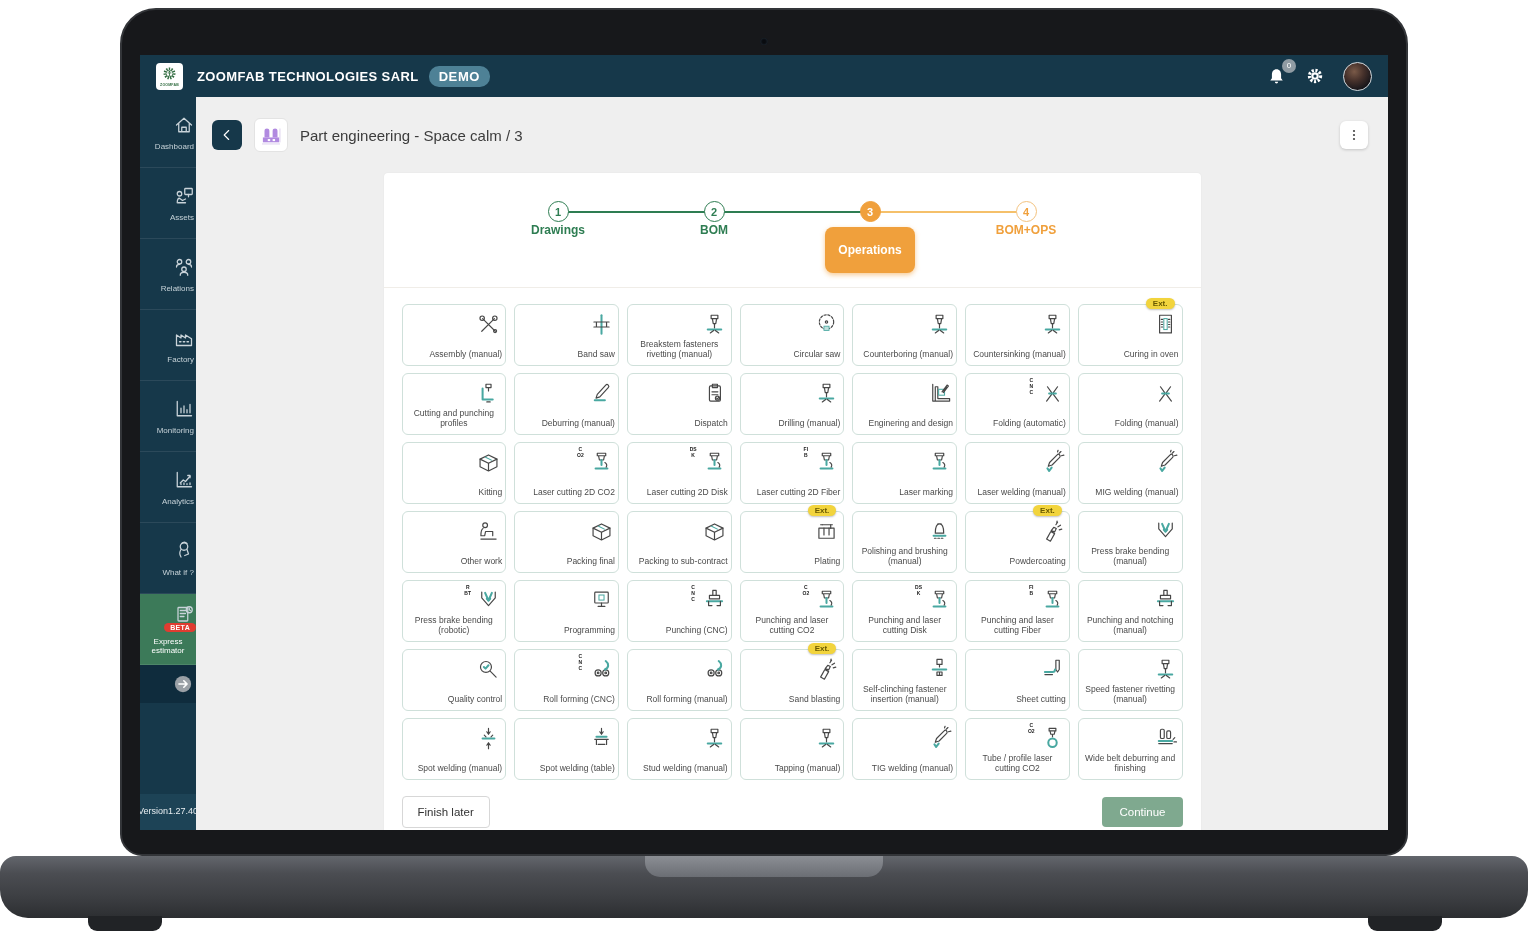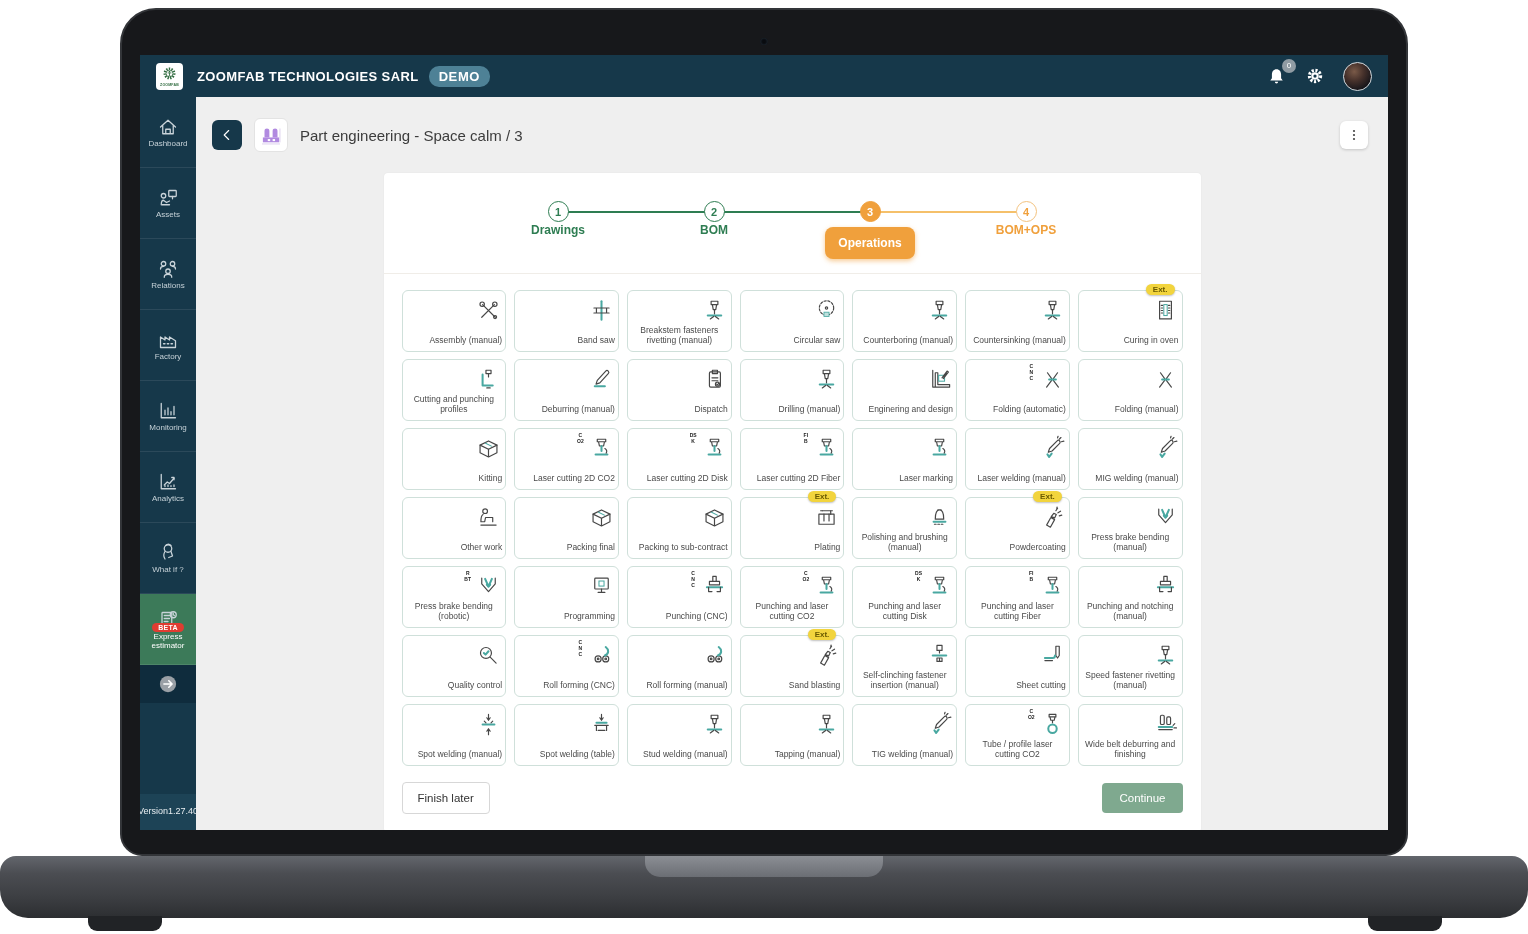--- a/index.html
+++ b/index.html
@@ -22,21 +22,21 @@
   .demo-pill{background:var(--demo-badge,#4e8196);color:#fff;font-size:13px;font-weight:bold;letter-spacing:.6px;padding:3px 10px;border-radius:10px;}
   .topbar-right{margin-left:auto;display:flex;align-items:center;gap:18px;}
   .bell-wrap{position:relative;cursor:pointer;}
   .notif-badge{position:absolute;top:-7px;right:-9px;min-width:14px;height:14px;background:#909ca4;border-radius:50%;color:#fff;font-size:8px;display:flex;align-items:center;justify-content:center;}
   .gear-wrap{cursor:pointer;}
   .avatar{width:27px;height:27px;border-radius:50%;border:1px solid #d5dbdf;background:radial-gradient(circle at 38% 32%,#7a5a48 0%,#46312b 38%,#17151a 75%);cursor:pointer;}
   
   .body-row{flex:1;display:flex;min-height:0;}
   
   .sidebar{flex:0 0 56px;width:56px;background:var(--topbar-bg,#16384a);display:flex;flex-direction:column;}
-  .side-item{position:relative;height:70px;flex:0 0 70px;border-bottom:1px solid rgba(255,255,255,.09);display:flex;flex-direction:column;align-items:center;justify-content:center;cursor:pointer;text-align:center;}
+  .side-item{position:relative;height:70px;flex:0 0 70px;border-bottom:1px solid rgba(255,255,255,.09);display:flex;flex-direction:column;align-items:flex-end;justify-content:center;gap:5px;cursor:pointer;text-align:center;}
   .side-item .lbl{font-size:8px;color:#c6d2d8;line-height:1.15;padding:0 2px;}
   .side-item.express{background:var(--express-green,#3c7a59);}
   .side-item.express .lbl{color:#fff;}
   .beta-pill{margin-top:-9px;z-index:1;background:var(--beta-red,#e03c31);color:#fff;font-size:7px;font-weight:bold;padding:1px 6px;border-radius:7px;letter-spacing:.3px;}
   .side-item.collapse{height:38px;flex:0 0 38px;background:#0f2c3d;border-bottom:none;}
   .side-spacer{flex:1;}
   .version{flex:0 0 36px;background:#1d4356;display:flex;flex-direction:row;align-items:center;justify-content:center;font-size:9px;color:#e8eef1;line-height:1.3;}
   
   .main{flex:1;display:flex;flex-direction:column;background:var(--main-bg,#efefef);overflow:hidden;}
   .page-head{flex:0 0 60px;display:flex;align-items:center;gap:12px;padding:8px 20px 0 16px;}
@@ -52,21 +52,21 @@
   .step .conn{position:absolute;top:10px;left:-50%;width:100%;height:2px;z-index:0;}
   .step .conn.green{background:var(--accent-green,#2e7d52);}
   .step .conn.orange{background:#f5c06a;}
   .circ{width:21px;height:21px;border-radius:50%;display:flex;align-items:center;justify-content:center;font-size:11px;font-weight:bold;background:#fff;border:1px solid #ccc;z-index:1;box-sizing:border-box;}
   .step.complete .circ{border-color:var(--accent-green,#2e7d52);color:var(--accent-green,#2e7d52);}
   .step.active .circ{background:var(--accent-orange,#f0a03c);border-color:var(--accent-orange,#f0a03c);color:#fff;}
   .step.upcoming .circ{border-color:#f3c27e;color:var(--accent-orange,#f0a03c);}
   .step .slbl{margin-top:1px;font-size:12px;font-weight:bold;}
   .step.complete .slbl{color:var(--accent-green,#2e7d52);}
   .step.upcoming .slbl{color:var(--accent-orange,#f0a03c);}
-  .step.active .slbl{margin-top:5px;background:var(--accent-orange,#f0a03c);color:#fff;padding:9px 13px;border-radius:8px;box-shadow:0 2px 5px rgba(240,160,60,.55);}
+  .step.active .slbl{margin-top:5px;background:var(--accent-orange,#f0a03c);color:#fff;padding:16px 13px;border-radius:8px;box-shadow:0 2px 5px rgba(240,160,60,.55);}
   .divider{border:none;border-top:1px solid #f0ede8;margin:14px -18px 16px;}
   
   .grid{display:grid;grid-template-columns:repeat(7,1fr);gap:7px 8px;}
   .card{position:relative;background:#fff;border:1px solid var(--card-border,#cfe0da);border-radius:6px;height:62px;display:flex;flex-direction:column;align-items:flex-end;padding:6px 3px 5px;box-sizing:border-box;cursor:pointer;}
   .card .ico{height:27px;display:flex;align-items:center;justify-content:center;position:relative;}
   .card .tag{position:absolute;left:-11px;top:-2px;width:7px;font-size:5px;line-height:1.15;font-weight:bold;color:#222;word-break:break-all;text-align:center;}
   .card .clbl{margin-top:auto;font-size:8.5px;color:#4a4a4a;text-align:center;line-height:1.25;}
   .ext-badge{position:absolute;top:-7px;right:7px;background:var(--ext-yellow,#f2d43d);color:#6a5a00;font-size:8px;font-weight:bold;padding:1px 7px;border-radius:8px;box-shadow:0 1px 2px rgba(0,0,0,.25);z-index:2;}
   
   .panel-footer{display:flex;justify-content:space-between;align-items:center;margin-top:16px;}

